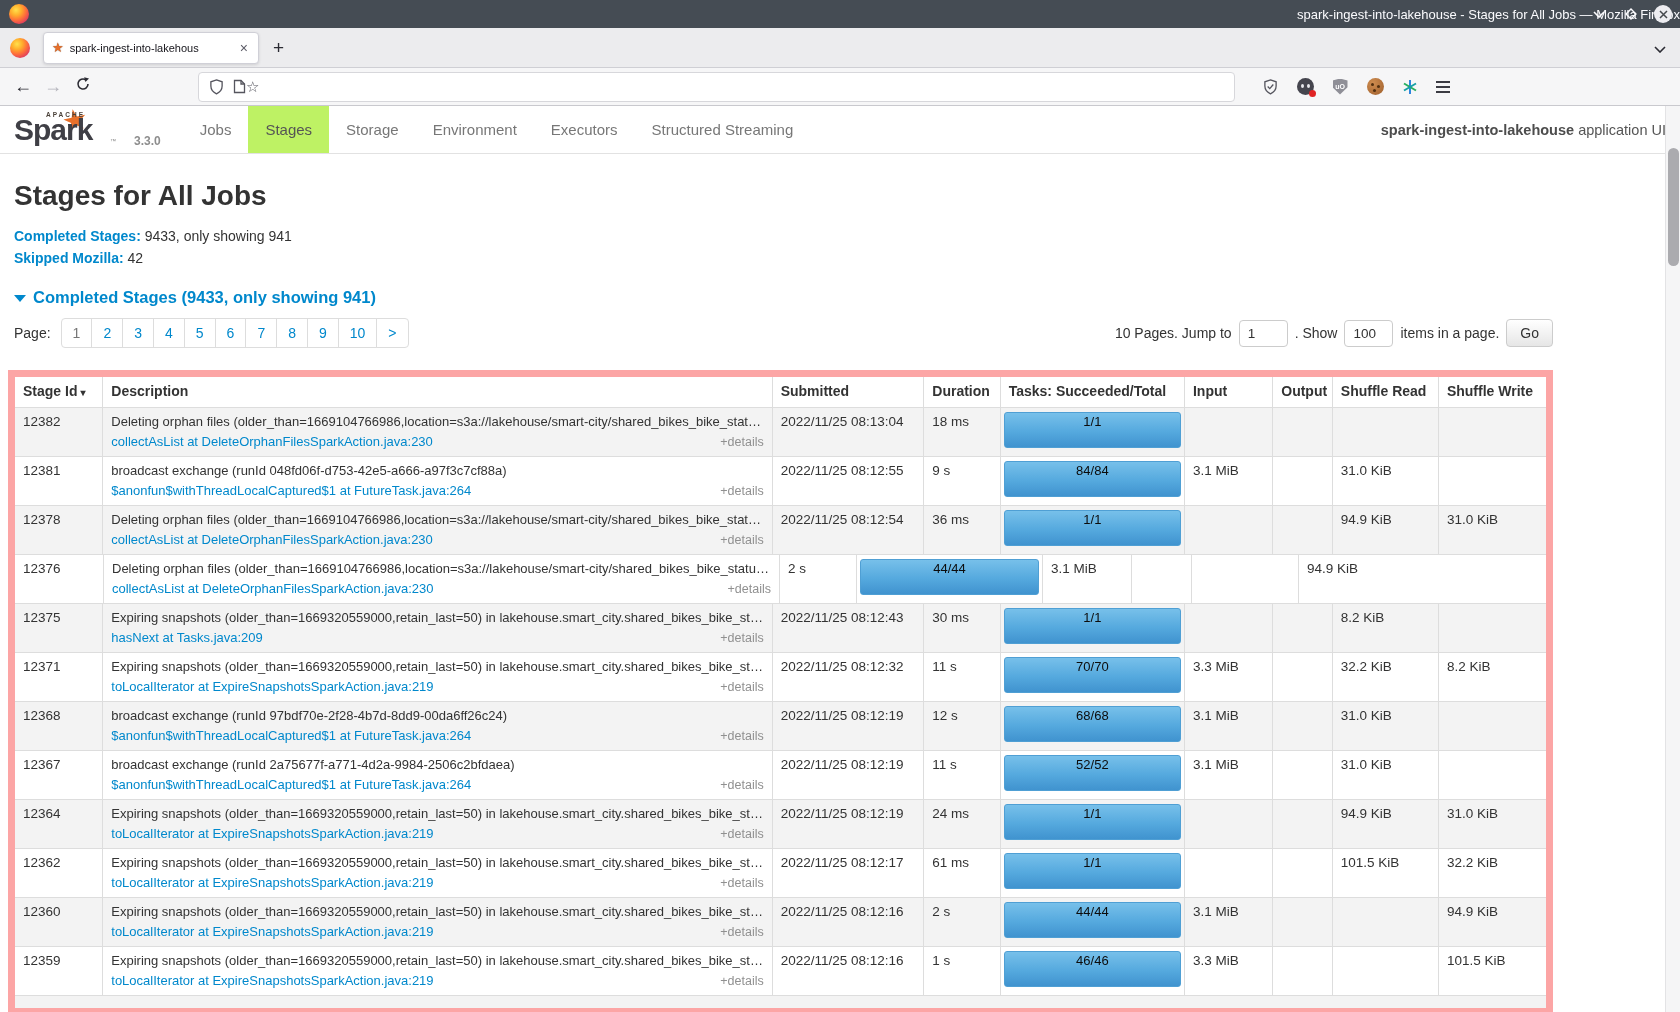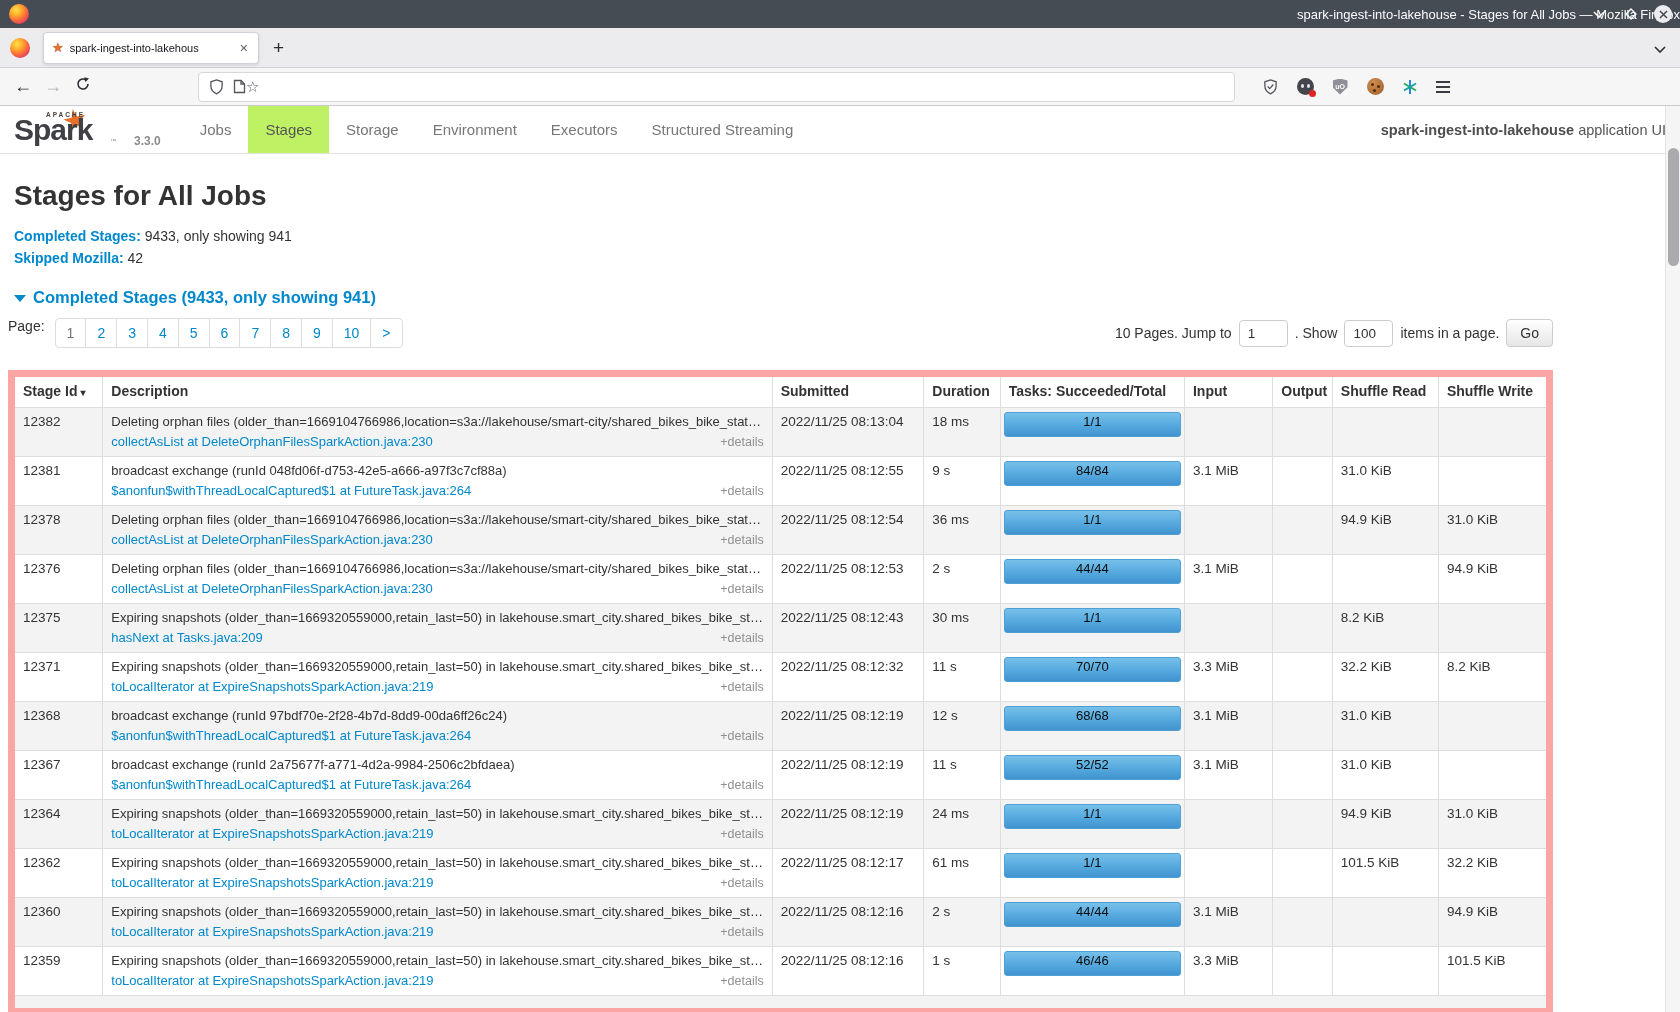--- a/index.html
+++ b/index.html
@@ -66,21 +66,21 @@
 
   
   .content { margin-left:8px; width:1545px; }
   h1.page-title { margin:26px 0 14px 6px; font-size:28px; font-weight:bold; color:#333; }
   .summary-line { margin:0 0 2px 6px; font-size:14px; color:#333; line-height:20px; }
   .summary-line strong { color:#0088cc; }
   .section-header { margin:20px 0 0 6px; display:flex; align-items:center; gap:7px; color:#0088cc; font-size:16.5px; font-weight:bold; cursor:pointer; }
   .collapse-arrow { width:0; height:0; border-left:6px solid transparent; border-right:6px solid transparent; border-top:7px solid #0088cc; margin-top:2px; }
 
   .pag-row { margin-top:11px; display:flex; justify-content:space-between; align-items:center; }
-  .pag-left { display:flex; align-items:flex-start; gap:10px; }
+  .pag-left { display:flex; align-items:center; gap:10px; margin-left:6px; }
   .pag-label { font-size:14px; color:#333; }
   .pagination { display:flex; }
   .page-link { display:block; padding:6px 11px; border:1px solid #ddd; margin-left:-1px; font-size:14px; color:#0088cc;
     background:#fff; cursor:pointer; text-decoration:none; }
   .pagination .page-item:first-child .page-link { border-radius:4px 0 0 4px; margin-left:0; }
   .pagination .page-item:last-child .page-link { border-radius:0 4px 4px 0; }
   .page-link.current { color:#777; }
   .pag-right { display:flex; align-items:center; gap:7px; font-size:14px; color:#333; }
   .pag-input { width:49px; height:27px; border:1px solid #ccc; border-radius:4px; padding:2px 8px; font-size:13.5px; color:#333;
     font-family:"Liberation Sans", sans-serif; }
@@ -96,21 +96,21 @@
   .td:first-child { border-left:none; }
   .th { font-weight:bold; font-size:14px; cursor:pointer; }
   .sort { font-size:10px; color:#333; margin-left:3px; }
   .c-id{width:88px} .c-desc{width:676px} .c-sub{width:153px} .c-dur{width:77px}
   .c-tasks{width:186px} .c-in{width:89px} .c-out{width:60px} .c-read{width:107px} .c-write{width:109px}
   .tbody .c-tasks { padding:4px 3px; }
   .desc-line { white-space:nowrap; overflow:hidden; text-overflow:ellipsis; font-size:13px; color:#333; }
   .desc-sub { display:flex; justify-content:space-between; align-items:baseline; margin-top:4px; }
   .stage-link { color:#0088cc; text-decoration:none; font-size:13px; cursor:pointer; white-space:nowrap; overflow:hidden; }
   .details-toggle { color:#909090; font-size:12.5px; cursor:pointer; flex:none; margin-left:24px; }
-  .progress-bar { height:25px; border:1px solid #4f9fd4; border-radius:3px;
+  .progress-bar { height:36px; border:1px solid #4f9fd4; border-radius:3px;
     background:linear-gradient(to bottom,#77c0ea 0%,#55a9de 55%,#4093cf 100%);
     text-align:center; font-size:13px; color:#0c0c0c; line-height:18px; }
   .tr.stub { height:13px; background:#f3f3f3; border-top:1px solid #ddd; }
 
   
   .scrollbar { position:absolute; right:0; top:106px; bottom:0; width:15px; background:#f5f5f6; border-left:1px solid #e3e3e5; }
   .scroll-thumb { position:absolute; left:2px; top:42px; width:11px; height:118px; background:#ababaf; border-radius:6px; cursor:pointer; }
 </style>
 </head>
 <body>
@@ -359,21 +359,20 @@
   </div>
         <div class="tr">
     <div class="td c-id">12376</div>
     <div class="td c-desc">
       <div class="desc-line">Deleting orphan files (older_than=1669104766986,location=s3a://lakehouse/smart-city/shared_bikes_bike_statu…</div>
       <div class="desc-sub">
         <a class="stage-link">collectAsList at DeleteOrphanFilesSparkAction.java:230</a>
         <span class="details-toggle">+details</span>
       </div>
     </div>
-    <div class="td c-sub">2022/11/25 08:12:53</div>
     <div class="td c-dur">2 s</div>
     <div class="td c-tasks">
       <div class="progress-bar"><span>44/44</span></div>
     </div>
     <div class="td c-in">3.1 MiB</div>
     <div class="td c-out"></div>
     <div class="td c-read"></div>
     <div class="td c-write">94.9 KiB</div>
   </div>
         <div class="tr stripe">

